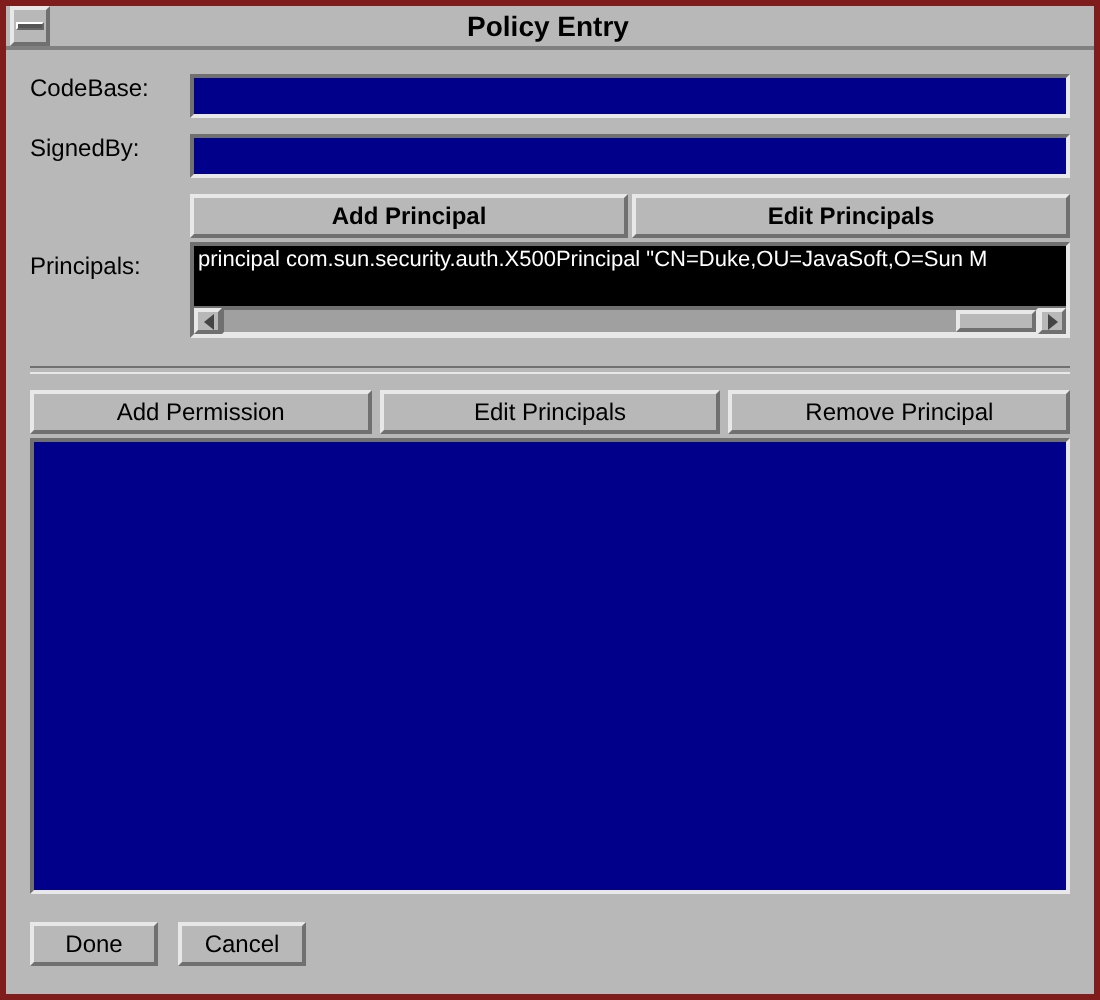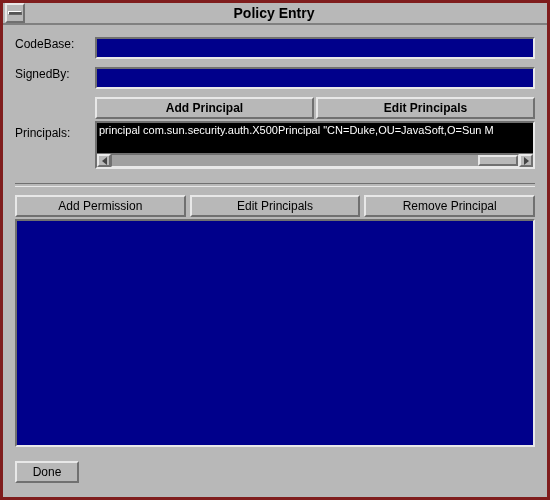--- a/index.html
+++ b/index.html
@@ -258,16 +258,17 @@
     <div class="perm-buttons">
       <div class="btn">Add Permission</div>
       <div class="btn">Edit Principals</div>
       <div class="btn">Remove Principal</div>
     </div>
 
     <div class="permission-list"></div>
 
     <div class="bottom-buttons">
       <div class="btn">Done</div>
+      <div class="btn">Cancel</div>
     </div>
 
   </div>
 </div>
 
 </body></html>

